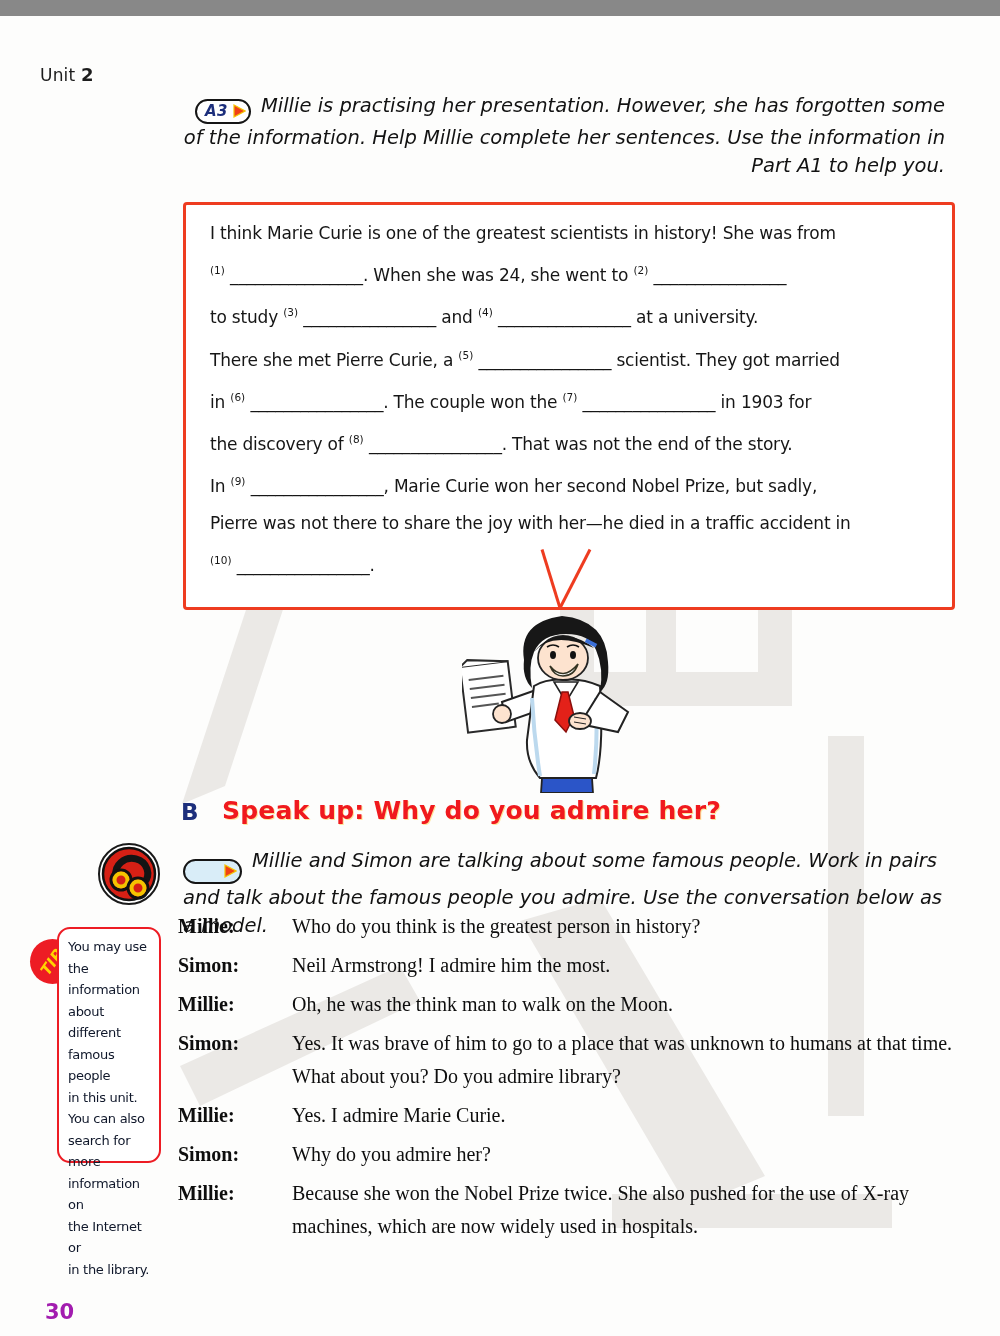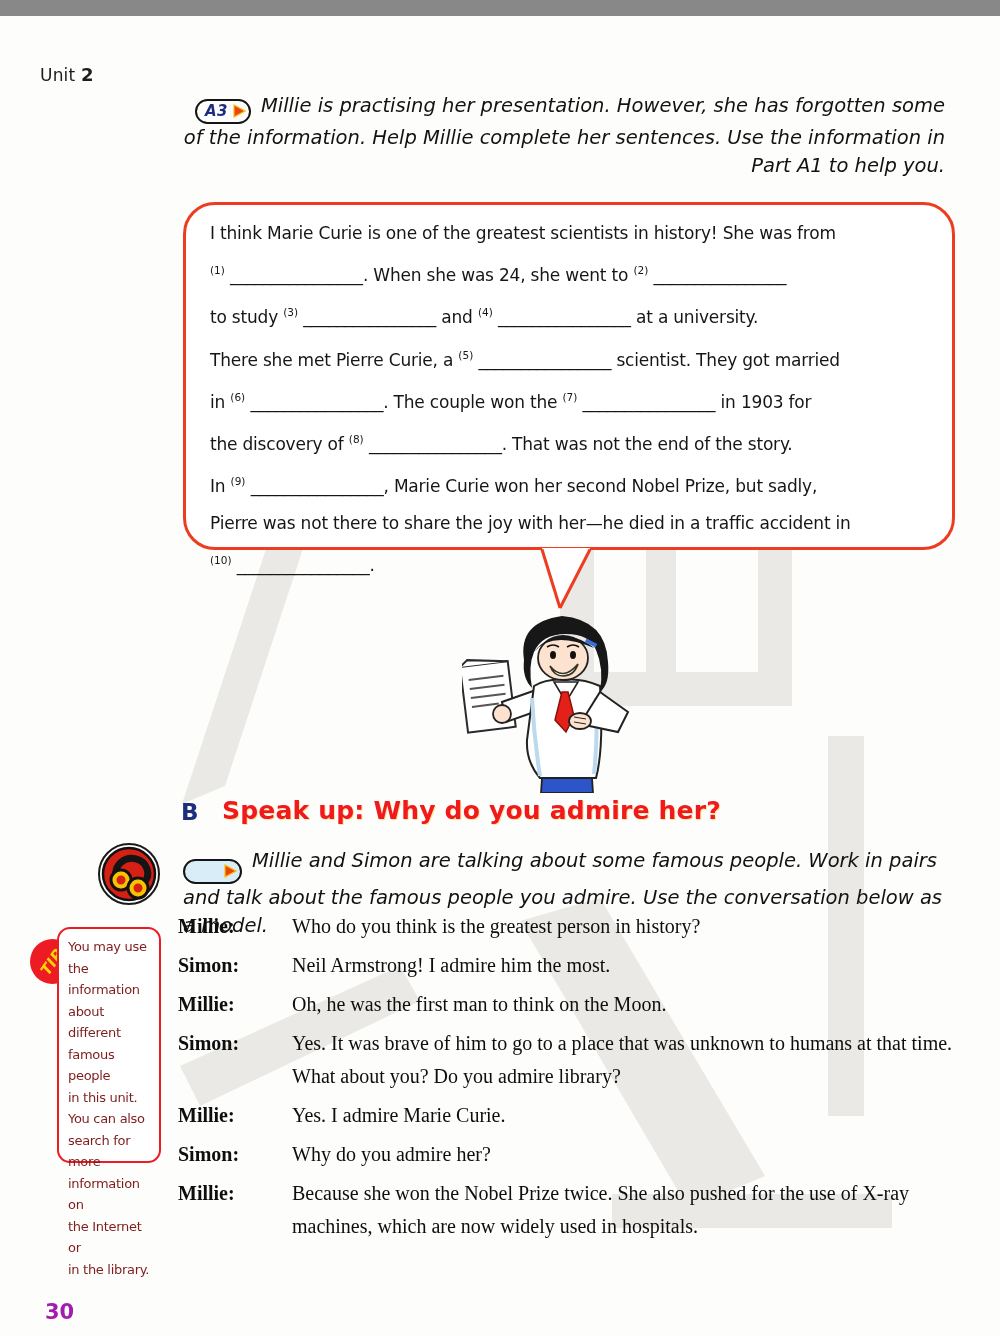--- a/index.html
+++ b/index.html
@@ -17,22 +17,22 @@
   
   .a3-wrap{left:183px;top:76px;width:762px;font-style:italic;font-size:19.5px;line-height:28.5px;color:#121212;z-index:2;text-align:right;}
   .badge{display:inline-flex;align-items:center;justify-content:space-between;
     vertical-align:-4px;margin-right:10px;
     border:2.5px solid #151515;border-radius:13px;background:#fff;
     height:21px;padding:0 3px 0 8px;}
   .badge .lbl{font-style:italic;font-weight:bold;font-size:15px;color:#1d2f7c;letter-spacing:.5px;margin-right:4px;}
   .play{width:14px;height:14px;}
   .listen-badge{background:#d9edf8;width:42px;padding:0 3px 0 10px;}
   
-  .speech-box{left:183px;top:186px;width:772px;height:348px;box-sizing:border-box;
-    border:3px solid #ee3c20;border-radius:32px;background:#fff;z-index:1;
+  .speech-box{left:183px;top:186px;width:772px;height:408px;box-sizing:border-box;
+    border:3px solid #ee3c20;border-radius:4px;background:#fff;z-index:1;
     padding:10px 24px 0 24px;}
   .hand-line{font-size:17px;line-height:37.4px;white-space:nowrap;color:#161616;letter-spacing:-0.2px;}
   .hand-line sup{font-size:10.5px;letter-spacing:0;}
   .tail{left:536px;top:532px;z-index:2;}
   
   .millie{left:462px;top:592px;z-index:1;}
   
   .b-letter{left:181px;top:783px;font-size:23px;font-weight:bold;color:#1d2f7c;z-index:2;}
   .b-title{left:222px;top:780px;font-size:25px;font-weight:bold;color:#f0191e;
     letter-spacing:.2px;text-shadow:1px 1px 0 rgba(255,205,60,.5);z-index:2;}
@@ -44,21 +44,21 @@
   .dlg-speaker{font-family:"Liberation Serif",serif;font-weight:bold;font-size:20px;line-height:33px;color:#0e0e0e;}
   .dlg-text{font-family:"Liberation Serif",serif;font-size:20px;line-height:33px;color:#0e0e0e;}
   
   .tip-circle{left:30px;top:923px;width:45px;height:45px;border-radius:50%;
     background:#ed1c24;z-index:1;display:flex;align-items:center;justify-content:center;}
   .tip-circle span{color:#ffd400;font-style:italic;font-weight:bold;font-size:15px;
     transform:rotate(-55deg);letter-spacing:.5px;}
   .tip-box{left:57px;top:911px;width:104px;height:236px;box-sizing:border-box;
     background:#fff;border:2.5px solid #ed1c24;border-radius:13px;z-index:2;
     padding:7px 4px 6px 9px;}
-  .tip-text{font-size:13px;line-height:21.5px;color:#7f1d1d;white-space:pre-line;letter-spacing:-0.3px;}
+  .tip-text{font-size:13px;line-height:21.5px;color:#0f172a;white-space:pre-line;letter-spacing:-0.3px;}
   
   .page-num{left:45px;top:1284px;font-size:21px;font-weight:bold;color:#a21caf;z-index:2;}
   .strip{left:0;bottom:0;width:1000px;height:7px;background:#f0f1f3;z-index:1;}
   .strip2{left:300px;bottom:0;width:700px;height:3px;background:#e2e5ea;z-index:2;}
 </style>
 </head>
 <body>
 
 <div class="page">
 
@@ -174,21 +174,21 @@
     <div class="dlg-row">
       <div class="dlg-speaker">Millie:</div>
       <div class="dlg-text">Who do you think is the greatest person in history?</div>
     </div>
     <div class="dlg-row">
       <div class="dlg-speaker">Simon:</div>
       <div class="dlg-text">Neil Armstrong! I admire him the most.</div>
     </div>
     <div class="dlg-row">
       <div class="dlg-speaker">Millie:</div>
-      <div class="dlg-text">Oh, he was the first man to think on the Moon.</div>
+      <div class="dlg-text">Oh, he was the think man to walk on the Moon.</div>
     </div>
     <div class="dlg-row">
       <div class="dlg-speaker">Simon:</div>
       <div class="dlg-text">Yes. It was brave of him to go to a place that was unknown to humans at that time. What about you? Do you admire library?</div>
     </div>
     <div class="dlg-row">
       <div class="dlg-speaker">Millie:</div>
       <div class="dlg-text">Yes. I admire Marie Curie.</div>
     </div>
     <div class="dlg-row">

